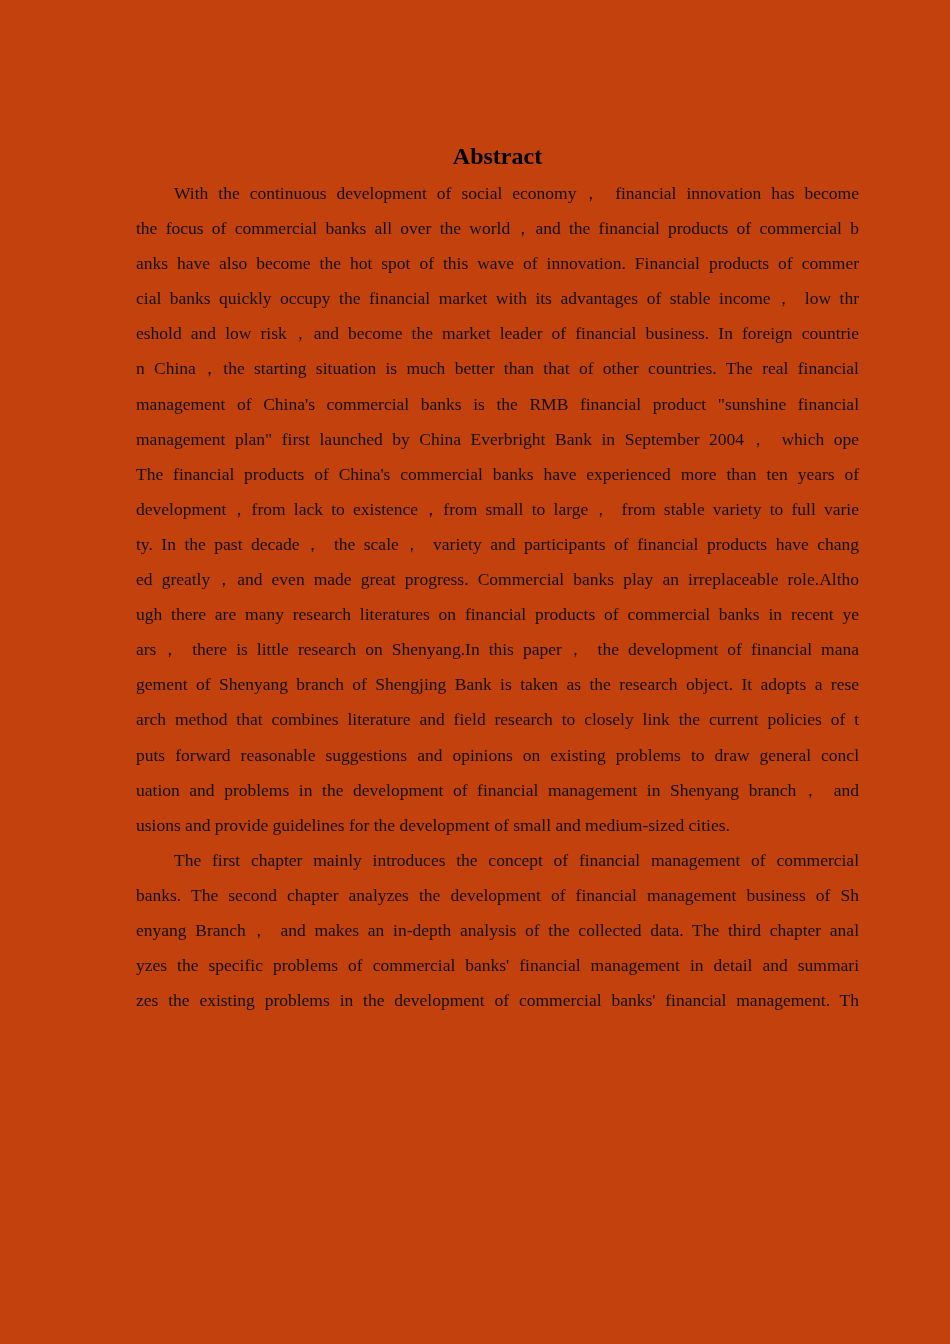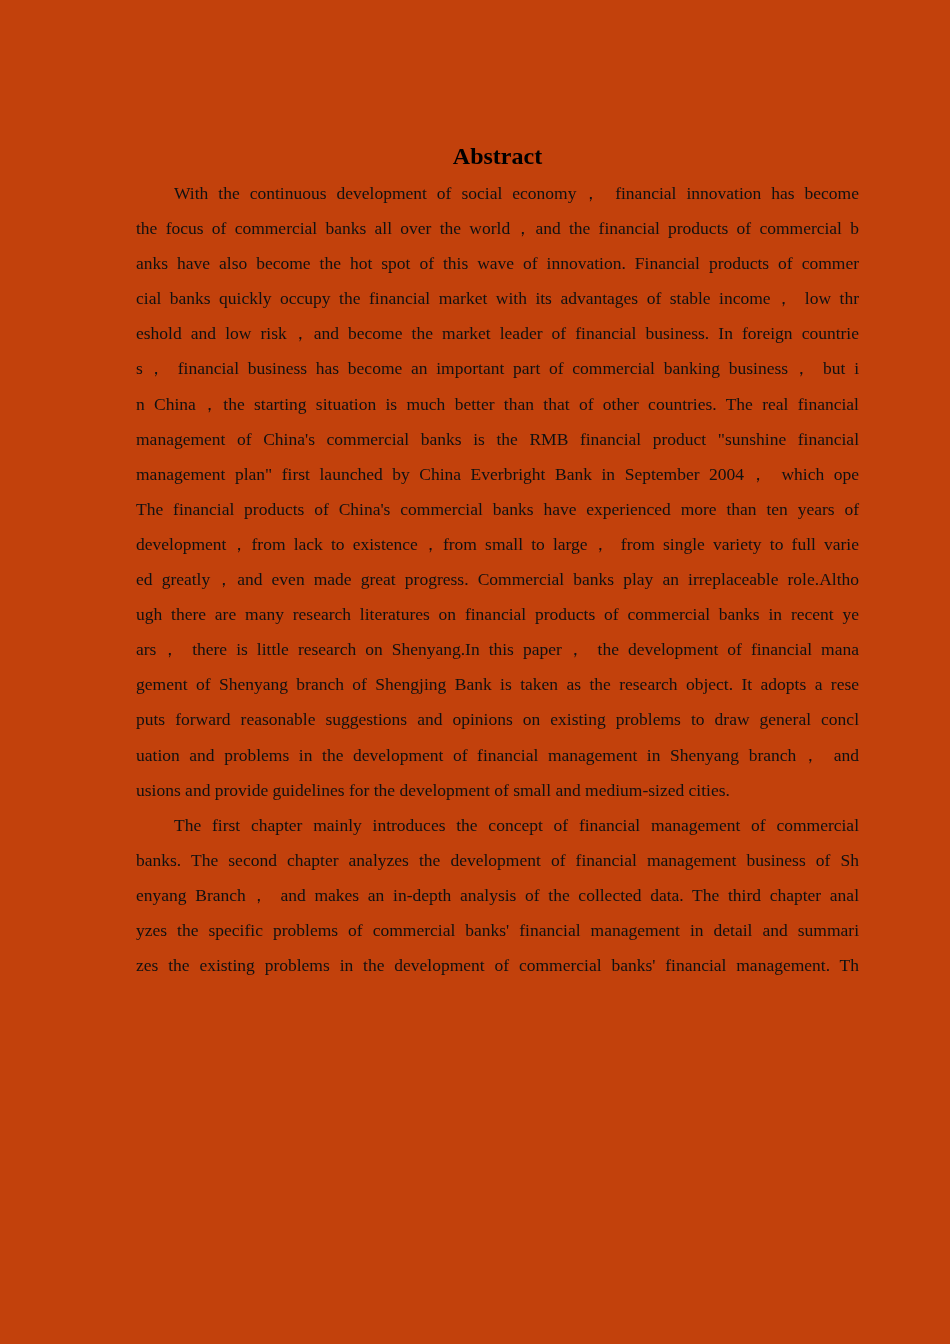--- a/index.html
+++ b/index.html
@@ -28,30 +28,31 @@
 
 <div class="page">
   <div class="title">Abstract</div>
   <div class="body-text" id="body-text">
       <div>
         <div class="line indent">With the continuous development of social economy，  financial innovation has become</div>
         <div class="line">the focus of commercial banks all over the world，and the financial products of commercial b</div>
         <div class="line">anks have also become the hot spot of this wave of innovation. Financial products of commer</div>
         <div class="line">cial banks quickly occupy the financial market with its advantages of stable income，  low thr</div>
         <div class="line">eshold and low risk，and become the market leader of financial business. In foreign countrie</div>
-        <div class="line">s，  financial business has become an important part of commercial banking business，  but i</div>
         <div class="line">n China，the starting situation is much better than that of other countries. The real financial</div>
         <div class="line">management of China's commercial banks is the RMB financial product "sunshine financial</div>
         <div class="line">management plan" first launched by China Everbright Bank in September 2004，  which ope</div>
         <div class="line">The financial products of China's commercial banks have experienced more than ten years of</div>
-        <div class="line">development，from lack to existence，from small to large，  from single variety to full varie</div>
+        <div class="line">development，from lack to existence，from small to large，  from stable variety to full varie</div>
+        <div class="line">ty. In the past decade，  the scale，  variety and participants of financial products have chang</div>
         <div class="line">ed greatly，and even made great progress. Commercial banks play an irreplaceable role.Altho</div>
         <div class="line">ugh there are many research literatures on financial products of commercial banks in recent ye</div>
         <div class="line">ars，  there is little research on Shenyang.In this paper，  the development of financial mana</div>
         <div class="line">gement of Shenyang branch of Shengjing Bank is taken as the research object. It adopts a rese</div>
+        <div class="line">arch method that combines literature and field research to closely link the current policies of t</div>
         <div class="line">puts forward reasonable suggestions and opinions on existing problems to draw general concl</div>
         <div class="line">uation and problems in the development of financial management in Shenyang branch，  and</div>
         <div class="line last">usions and provide guidelines for the development of small and medium-sized cities.</div>
       </div>
       <div>
         <div class="line indent">The first chapter mainly introduces the concept of financial management of commercial</div>
         <div class="line">banks. The second chapter analyzes the development of financial management business of Sh</div>
         <div class="line">enyang Branch，  and makes an in-depth analysis of the collected data. The third chapter anal</div>
         <div class="line">yzes the specific problems of commercial banks' financial management in detail and summari</div>
         <div class="line">zes the existing problems in the development of commercial banks' financial management. Th</div>

